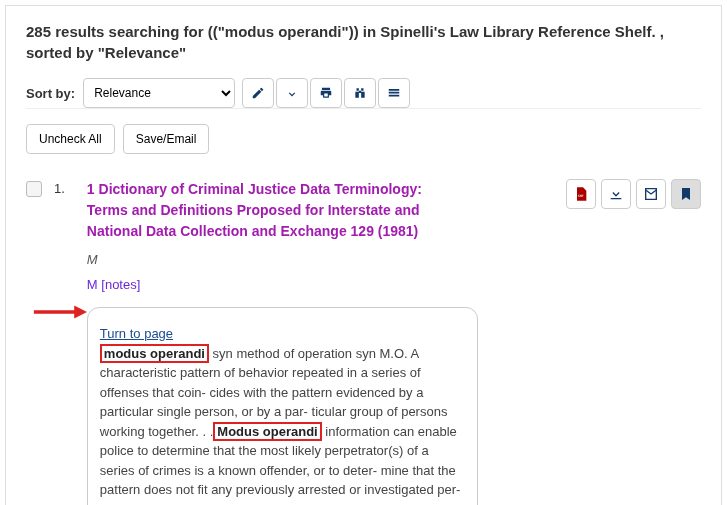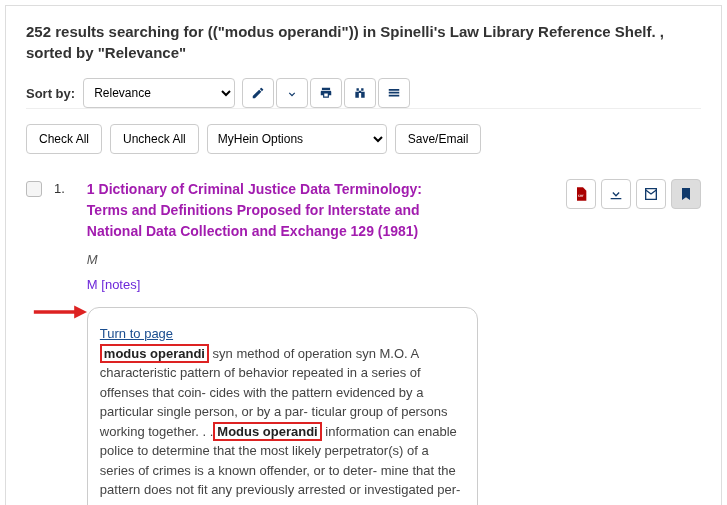--- a/index.html
+++ b/index.html
@@ -155,21 +155,21 @@
   }
   .action-btn.active { background: #ddd; }
   .action-btn svg { width: 16px; height: 16px; fill: #113a6b; }
 </style>
 </head>
 <body>
 
 <div class="page">
 
   <div class="results-header">
-    <span>252</span>
+    <span>285</span>
     <span>results searching for (("</span><span style="font-weight:bold">modus operandi</span><span>")) in Spinelli's Law Library Reference Shelf. , sorted by "Relevance"</span>
   </div>
 
   <div class="sort-row">
     <span class="sort-label">Sort by:</span>
     <select class="sort-select">
       <option>Relevance</option>
     </select>
     <button class="icon-btn">
       <svg viewBox="0 0 24 24">
@@ -192,25 +192,21 @@
         </svg>
     </button>
     <button class="icon-btn">
       <svg viewBox="0 0 24 24">
           <path d="M3 5h18v3H3zM3 10h18v3H3zM3 15h18v3H3z"></path>
         </svg>
     </button>
   </div>
 
   <div class="toolbar-row">
-    <button class="btn">Check All</button>
     <button class="btn">Uncheck All</button>
-    <select class="options-select">
-      <option>MyHein Options</option>
-    </select>
     <button class="btn">Save/Email</button>
   </div>
 
   <div class="result-row">
     <div class="col-check">
       <div class="checkbox"></div>
     </div>
     <div class="col-num">1.</div>
     <div class="col-main">
       <div class="result-title">1 Dictionary of Criminal Justice Data Terminology: Terms and Definitions Proposed for Interstate and National Data Collection and Exchange 129 (1981)</div>

